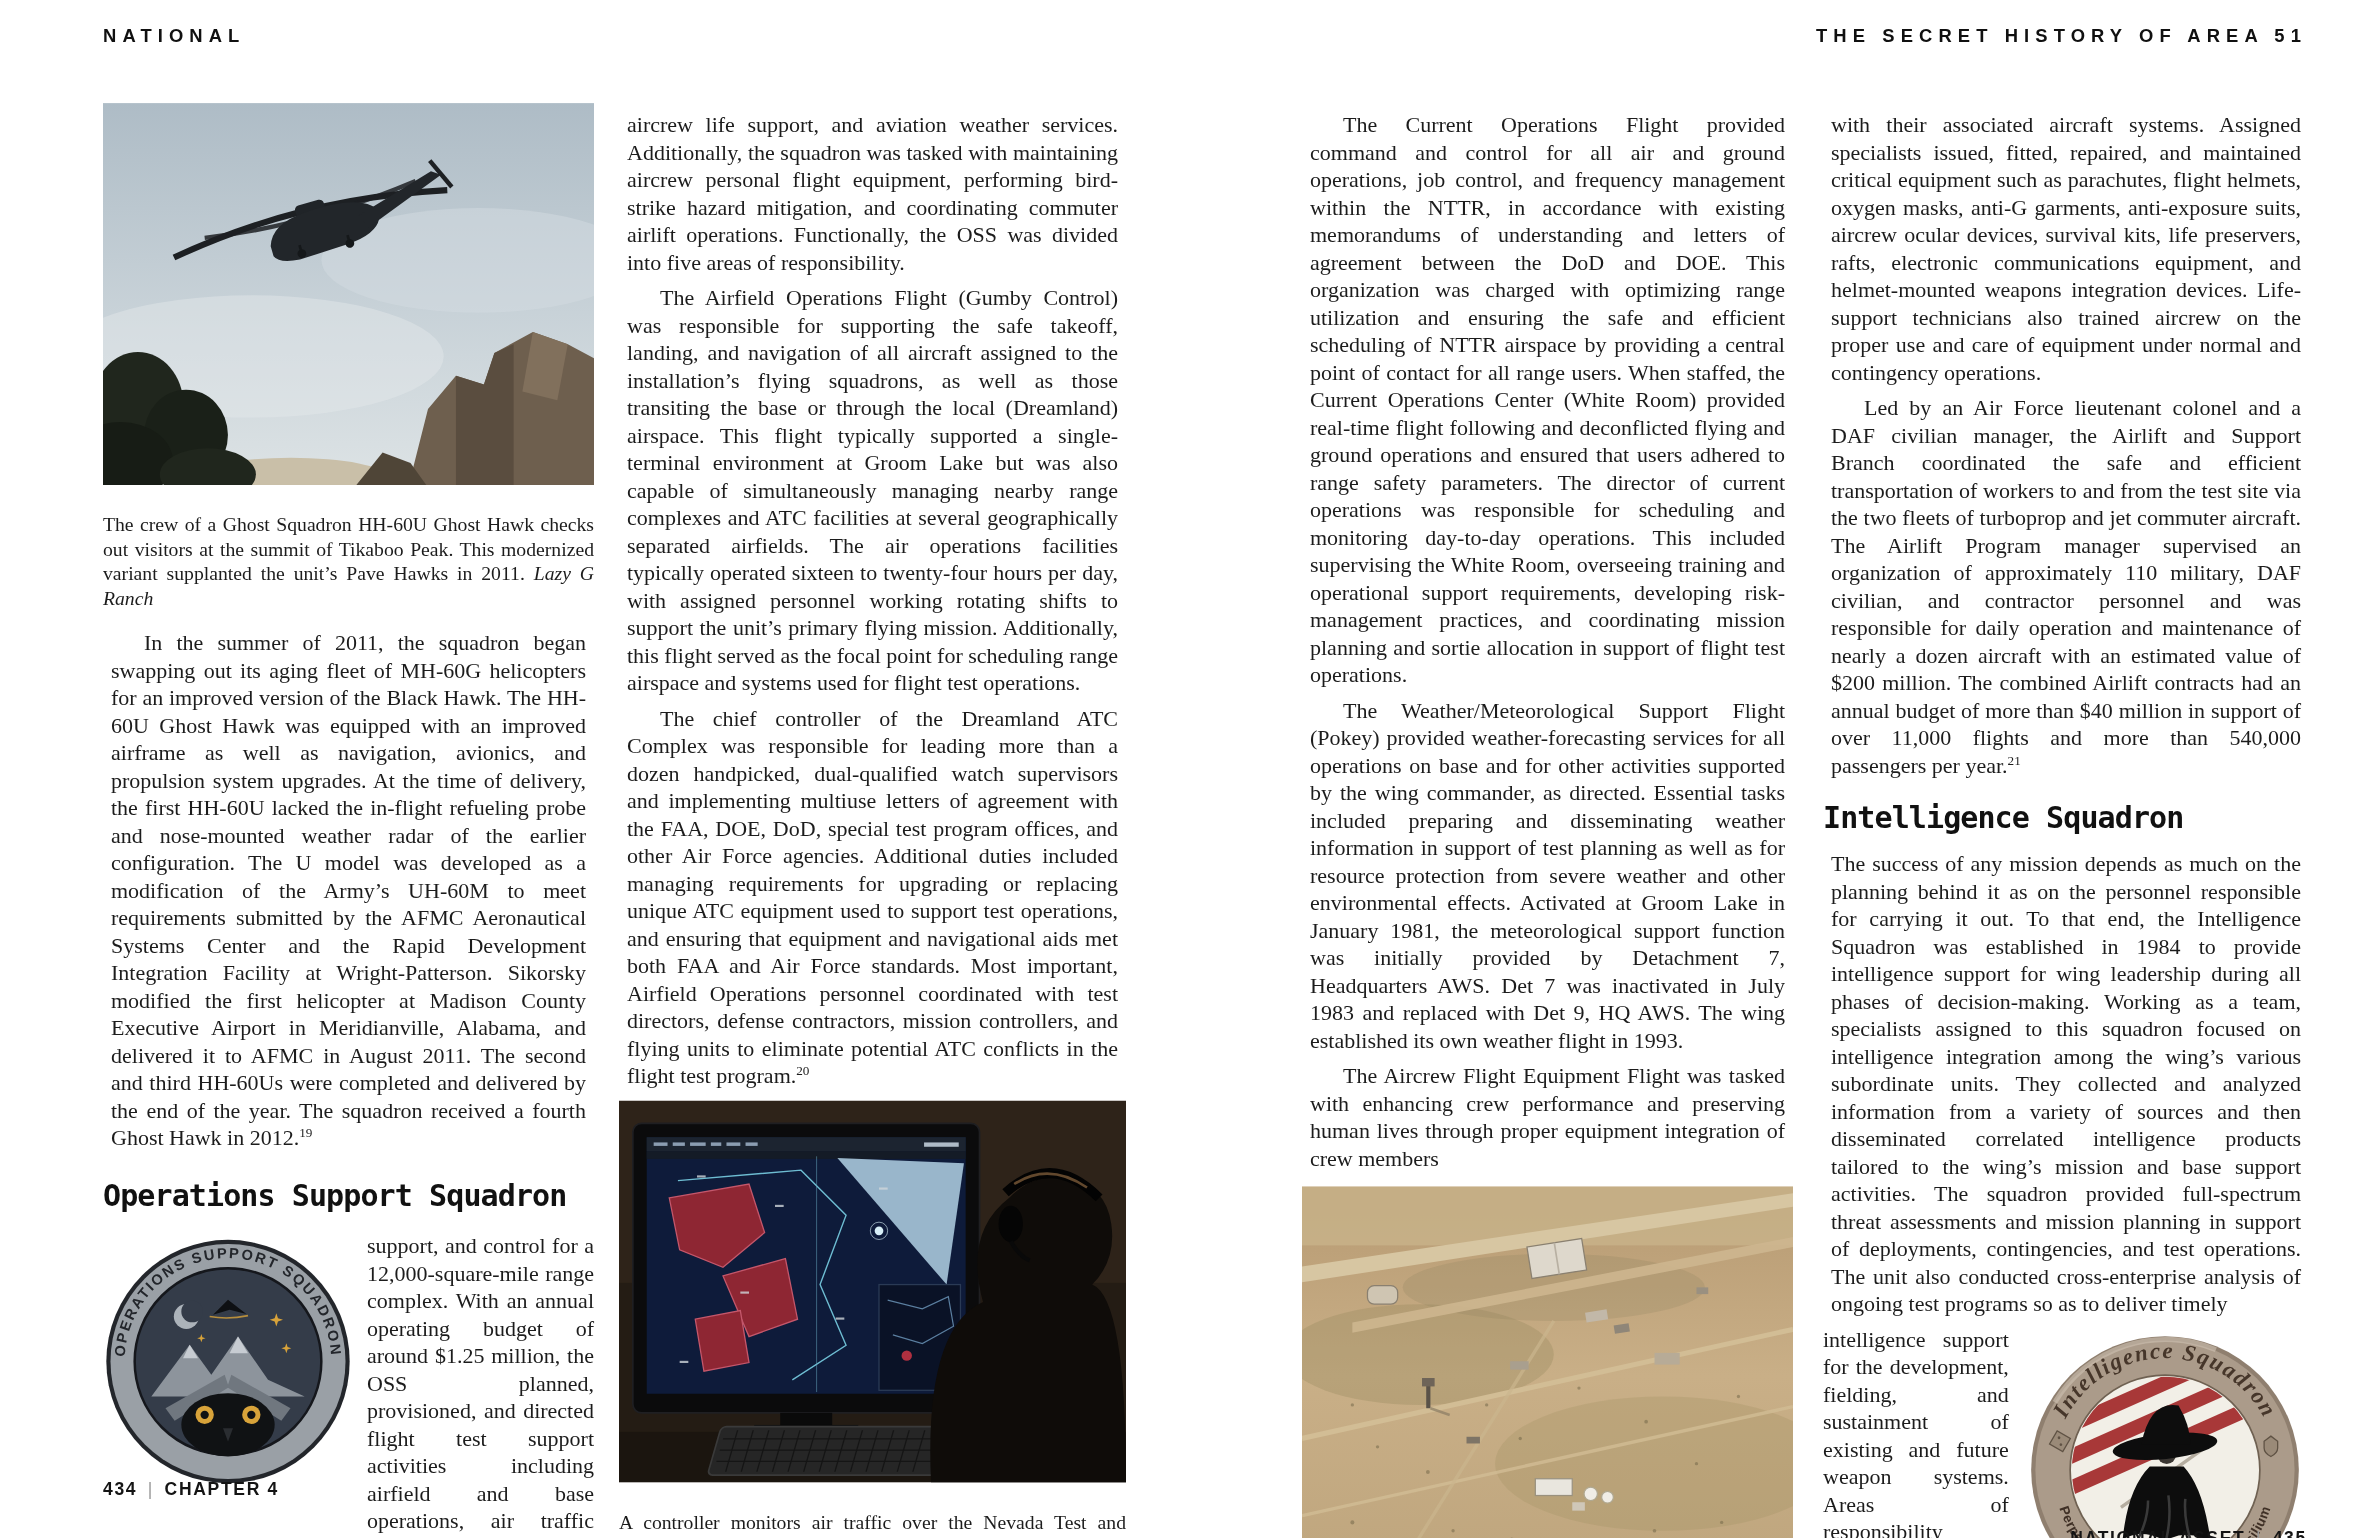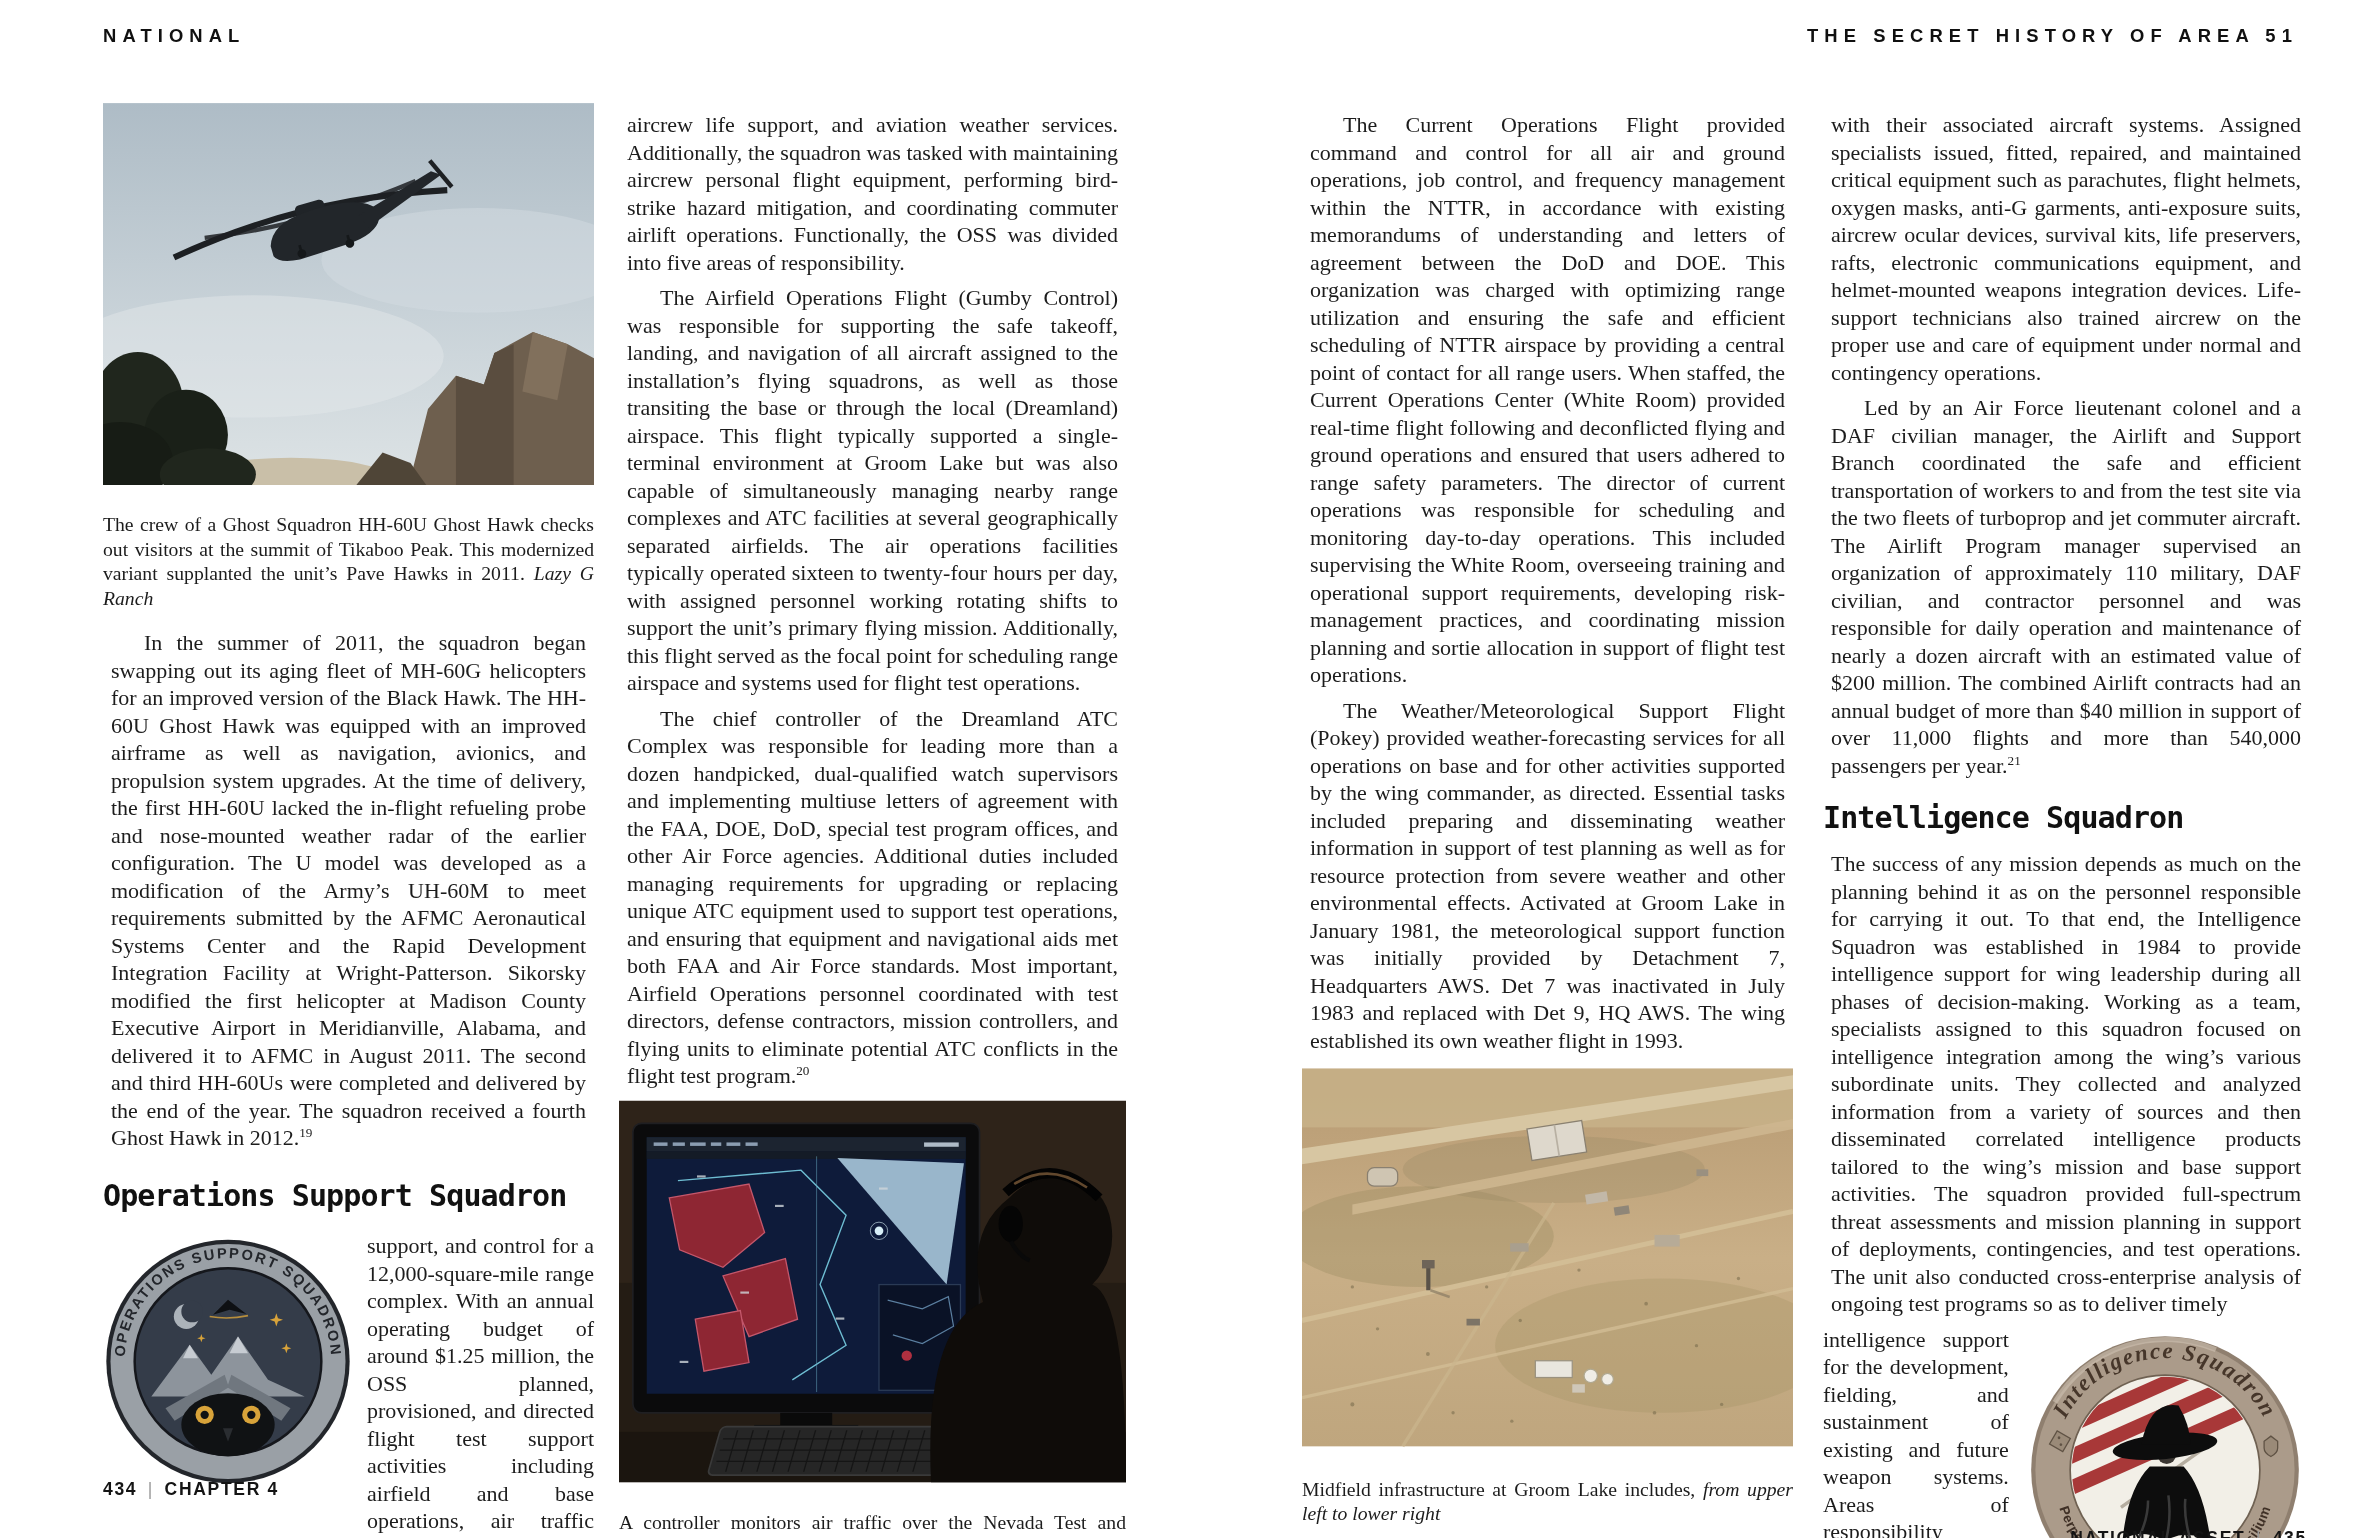--- a/index.html
+++ b/index.html
@@ -37,21 +37,21 @@
   .footer{
     font-family:"Liberation Sans", sans-serif;font-weight:bold;
     font-size:17.5px;letter-spacing:1.7px;color:#141414;white-space:nowrap;
   }
   .footer .sep{color:#9a9a9a;font-weight:normal;padding:0 10.5px;}
 </style>
 </head>
 <body>
 
 <div class="abs runhead" style="left:103px;top:24.5px;">NATIONAL</div>
-<div class="abs runhead" style="right:79px;top:24.5px;">THE SECRET HISTORY OF AREA 51</div>
+<div class="abs runhead" style="right:70px;top:24.5px;">THE SECRET HISTORY OF AREA 51</div>
 
 <div class="col" style="left:103px;width:491px;">
 
   <svg class="photo photo-top" width="491" height="382" viewBox="0 0 562 437">
     <defs>
       <linearGradient id="sky" x1="0" y1="0" x2="0" y2="1">
         <stop offset="0" stop-color="#aebcc6"></stop>
           <stop offset="0.55" stop-color="#c8d2d8"></stop>
           <stop offset="1" stop-color="#dde3e5"></stop>
       </linearGradient>
@@ -231,20 +231,21 @@
 
   <div class="caption">
     <span>A controller monitors air traffic over the Nevada Test and Training Range. A trio of aircraft, identified only by three-digit numerical codes, maneuvers within the Dreamland box at the center of the screen.</span>
     
   </div>
 </div>
 
 <div class="col" style="left:1302px;width:491px;">
   <p class="ind">The Current Operations Flight provided command and control for all air and ground operations, job control, and frequency management within the NTTR, in accordance with existing memorandums of understanding and letters of agreement between the DoD and DOE. This organization was charged with optimizing range utilization and ensuring the safe and efficient scheduling of NTTR airspace by providing a central point of contact for all range users. When staffed, the Current Operations Center (White Room) provided real-time flight following and deconflicted flying and ground operations and ensured that users adhered to range safety parameters. The director of current operations was responsible for scheduling and monitoring day-to-day operations. This included supervising the White Room, overseeing training and operational support requirements, developing risk-management practices, and coordinating mission planning and sortie allocation in support of flight test operations.</p>
   <p class="ind">The Weather/Meteorological Support Flight (Pokey) provided weather-forecasting services for all operations on base and for other activities supported by the wing commander, as directed. Essential tasks included preparing and disseminating weather information in support of test planning as well as for resource protection from severe weather and other environmental effects. Activated at Groom Lake in January 1981, the meteorological support function was initially provided by Detachment 7, Headquarters AWS. Det 7 was inactivated in July 1983 and replaced with Det 9, HQ AWS. The wing established its own weather flight in 1993.</p>
+  <p class="ind">The Aircrew Flight Equipment Flight was tasked with enhancing crew performance and preserving human lives through proper equipment integration of crew members</p>
 
   <svg class="photo photo-mid" width="491" height="385" viewBox="0 0 585 450">
     <defs>
       <linearGradient id="desert" x1="0" y1="0" x2="0" y2="1">
         <stop offset="0" stop-color="#b3placeholder" stop-opacity="0"></stop>
       </linearGradient>
       <linearGradient id="desert2" x1="0" y1="0" x2="0" y2="1">
         <stop offset="0" stop-color="#b79a72"></stop>
           <stop offset="0.5" stop-color="#c9af87"></stop>
           <stop offset="1" stop-color="#bfa67e"></stop>

